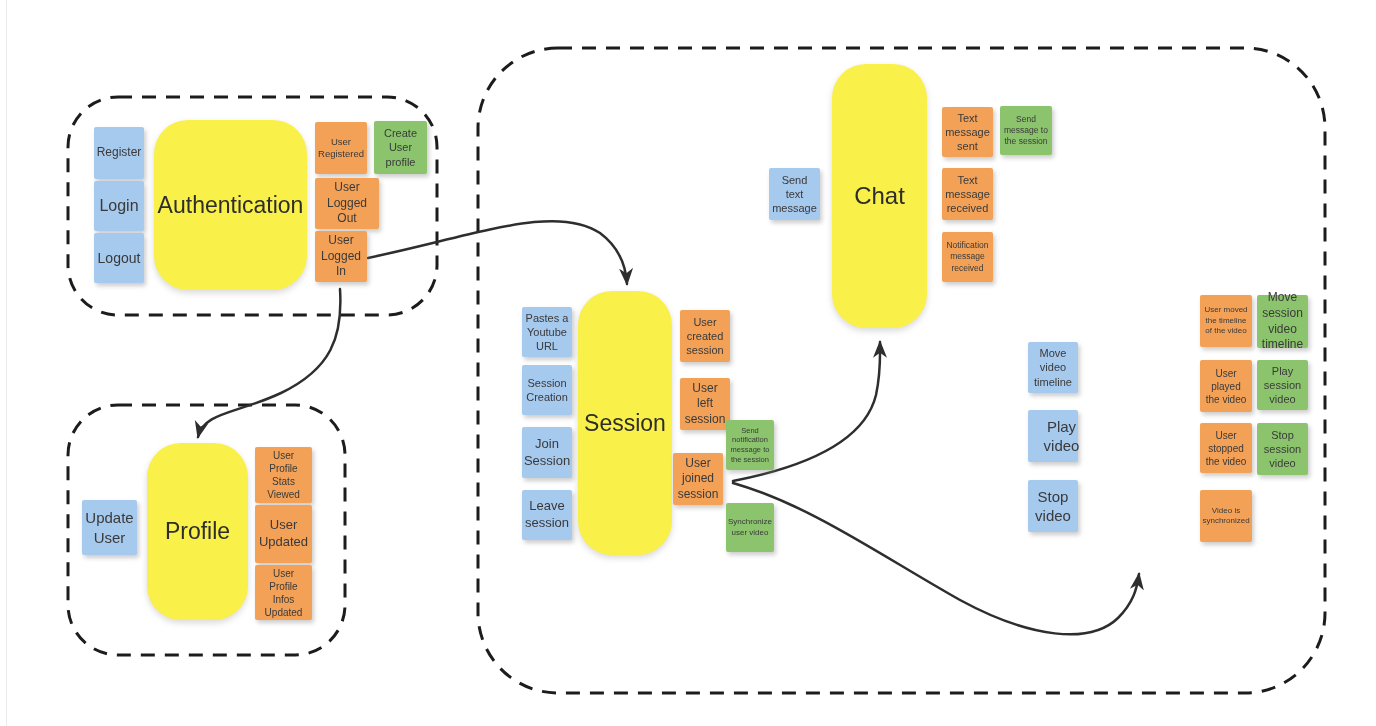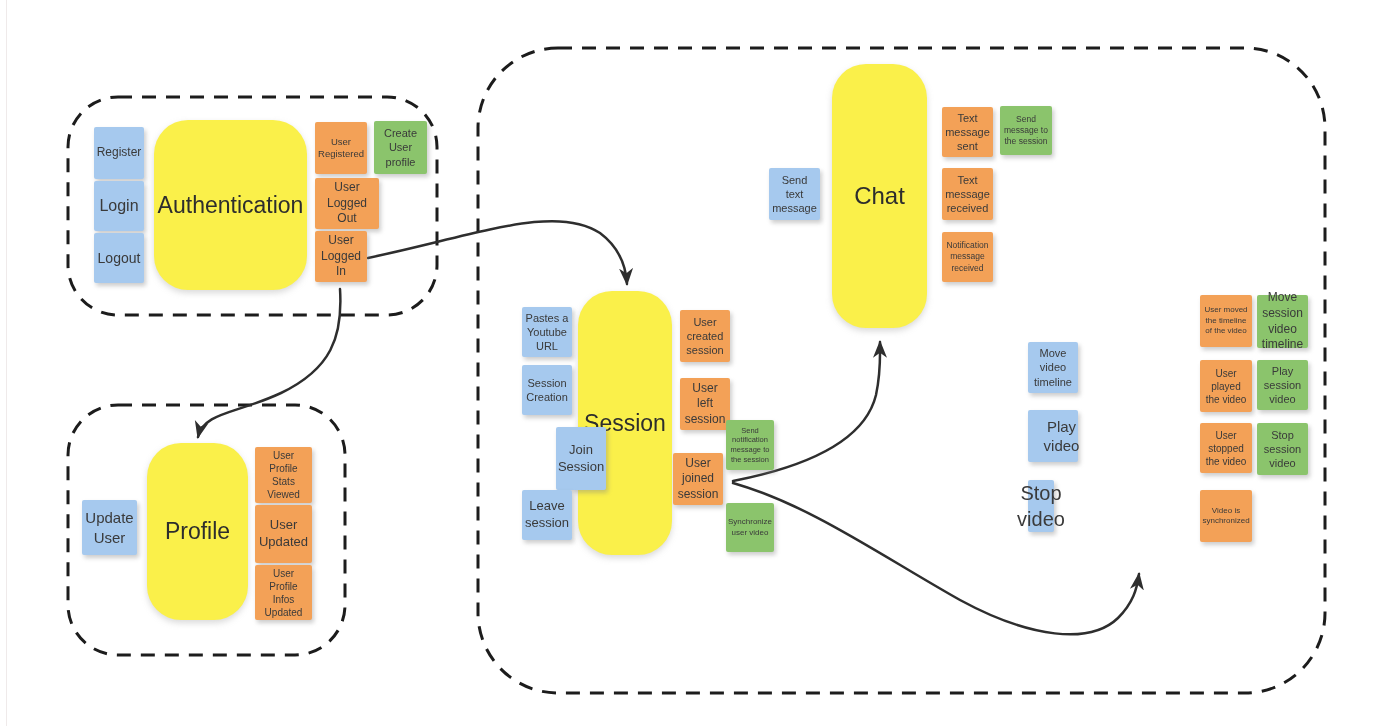--- a/index.html
+++ b/index.html
@@ -104,35 +104,35 @@
     <div class="note orange" style="left: 315px; top: 122px; width: 52px; height: 52px; font-size: 9.5px;">User Registered</div>
     <div class="note orange" style="left: 315px; top: 178px; width: 64px; height: 51px; font-size: 12px;">User Logged Out</div>
     <div class="note orange" style="left: 315px; top: 231px; width: 52px; height: 51px; font-size: 12px;">User Logged In</div>
     <div class="note green" style="left: 374px; top: 121px; width: 53px; height: 53px; font-size: 11px;">Create User profile</div>
     <div class="note blue" style="left: 82px; top: 500px; width: 55px; height: 55px; font-size: 15px;">Update User</div>
     <div class="note orange" style="left: 255px; top: 447px; width: 57px; height: 56px; font-size: 10px;">User Profile Stats Viewed</div>
     <div class="note orange" style="left: 255px; top: 505px; width: 57px; height: 58px; font-size: 13px;">User Updated</div>
     <div class="note orange" style="left: 255px; top: 565px; width: 57px; height: 55px; font-size: 10px;">User Profile Infos Updated</div>
     <div class="note blue" style="left: 522px; top: 307px; width: 50px; height: 50px; font-size: 11px;">Pastes a Youtube URL</div>
     <div class="note blue" style="left: 522px; top: 365px; width: 50px; height: 50px; font-size: 11px;">Session Creation</div>
-    <div class="note blue" style="left: 522px; top: 427px; width: 50px; height: 63px; font-size: 13px; margin-left: 34px;">Join Session</div>
+    <div class="note blue" style="left: 522px; top: 427px; width: 50px; height: 51px; font-size: 13px;">Join Session</div>
     <div class="note blue" style="left: 522px; top: 490px; width: 50px; height: 50px; font-size: 13px;">Leave session</div>
     <div class="note orange" style="left: 680px; top: 310px; width: 50px; height: 52px; font-size: 11px;">User created session</div>
     <div class="note orange" style="left: 680px; top: 378px; width: 50px; height: 52px; font-size: 12px;">User left session</div>
     <div class="note orange" style="left: 673px; top: 453px; width: 50px; height: 52px; font-size: 12px;">User joined session</div>
     <div class="note green" style="left: 726px; top: 420px; width: 48px; height: 50px; font-size: 7.5px;">Send notification message to the session</div>
     <div class="note green" style="left: 726px; top: 503px; width: 48px; height: 49px; font-size: 8px;">Synchronize user video</div>
     <div class="note blue" style="left: 769px; top: 168px; width: 51px; height: 52px; font-size: 11px;">Send text message</div>
     <div class="note orange" style="left: 942px; top: 107px; width: 51px; height: 50px; font-size: 11px; text-align: center;">Text message sent</div>
     <div class="note orange" style="left: 942px; top: 168px; width: 51px; height: 52px; font-size: 11px;">Text message received</div>
     <div class="note orange" style="left: 942px; top: 232px; width: 51px; height: 50px; font-size: 8.5px;">Notification message received</div>
     <div class="note green" style="left: 1000px; top: 106px; width: 52px; height: 49px; font-size: 8.5px;">Send message to the session</div>
     <div class="note blue" style="left: 1028px; top: 342px; width: 50px; height: 51px; font-size: 11px;">Move video timeline</div>
     <div class="note blue" style="left: 1028px; top: 410px; width: 50px; height: 52px; font-size: 15px; padding-left: 20px;">Play video</div>
-    <div class="note blue" style="left: 1028px; top: 480px; width: 26px; height: 52px; font-size: 20px;">Stop video</div>
+    <div class="note blue" style="left: 1028px; top: 480px; width: 50px; height: 52px; font-size: 15px;">Stop video</div>
     <div class="note orange" style="left: 1200px; top: 295px; width: 52px; height: 52px; font-size: 8px;">User moved the timeline of the video</div>
     <div class="note orange" style="left: 1200px; top: 360px; width: 52px; height: 52px; font-size: 10px;">User played the video</div>
     <div class="note orange" style="left: 1200px; top: 423px; width: 52px; height: 50px; font-size: 10px;">User stopped the video</div>
     <div class="note orange" style="left: 1200px; top: 490px; width: 52px; height: 52px; font-size: 8px;">Video is synchronized</div>
     <div class="note green" style="left: 1257px; top: 295px; width: 51px; height: 53px; font-size: 12px;">Move session video timeline</div>
     <div class="note green" style="left: 1257px; top: 360px; width: 51px; height: 50px; font-size: 11px;">Play session video</div>
     <div class="note green" style="left: 1257px; top: 423px; width: 51px; height: 52px; font-size: 11px;">Stop session video</div>
   </div>
 
 </body></html>

